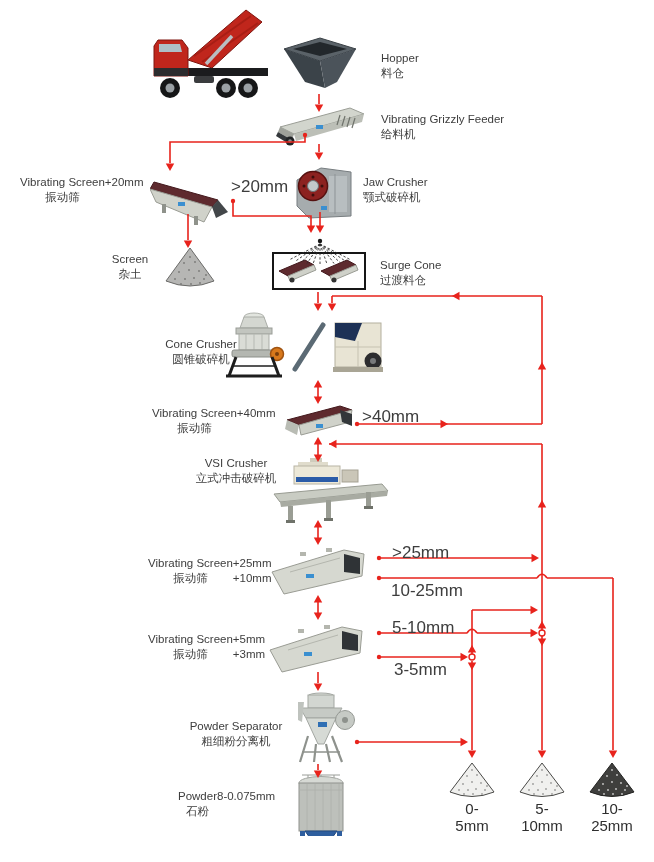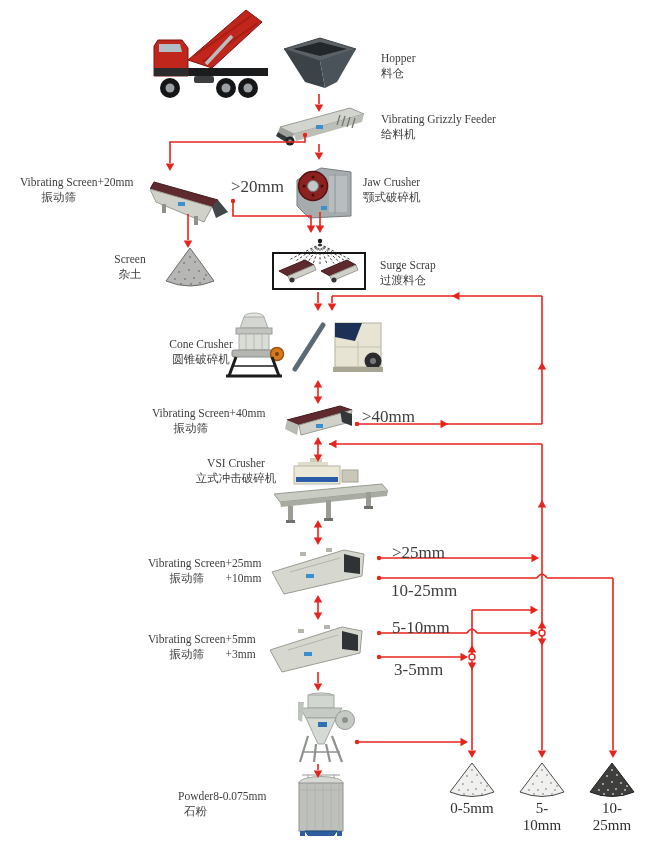--- a/index.html
+++ b/index.html
@@ -1,17 +1,17 @@
 <!DOCTYPE html>
 <html><head>
 <meta charset="utf-8">
 <style>
   html,body{margin:0;padding:0;background:#ffffff;}
   #canvas{position:relative;width:654px;height:836px;background:#ffffff;overflow:hidden;
-          font-family:Liberation Serif, serif;color:#3d3d3d;}
+          font-family:Liberation Sans, sans-serif;color:#3d3d3d;}
   .abs{position:absolute;}
   .lbl{position:absolute;font-size:11.5px;line-height:1.28;white-space:nowrap;color:#3d3d3d;}
   .lbl-center{text-align:center;}
   .screen-lbl{display:flex;align-items:flex-start;}
   .screen-lbl .name{text-align:center;}
   .flow-lbl{position:absolute;font-size:17px;color:#3d3d3d;white-space:nowrap;}
   .pile-lbl{position:absolute;font-size:15px;color:#2e2e2e;text-align:center;width:46px;}
   .impact-en{font-size:15px;letter-spacing:.2px;}
   .impact-zh{font-size:12.5px;}
   .surge-box{position:absolute;left:272px;top:252px;width:94px;height:38px;border:2px solid #161616;
@@ -423,21 +423,21 @@
     <div>Jaw Crusher</div>
     <div>颚式破碎机</div>
   </div>
 
   <div class="lbl lbl-center" style="left:106px;top:252px;width:48px">
     <div>Screen</div>
     <div>杂土</div>
   </div>
 
   <div class="lbl" style="left:380px;top:258px">
-    <div>Surge Scrap</div>
+    <div>Surge Cone</div>
     <div>过渡料仓</div>
   </div>
 
   <div class="lbl lbl-center" style="left:142px;top:337px;width:118px">
     <div>Cone Crusher</div>
     <div>圆锥破碎机</div>
   </div>
 
 
   <div class="lbl screen-lbl" style="left:152px;top:406px">
@@ -478,20 +478,24 @@
     </div>
     <div class="sizes">
       <div>+5mm</div>
       <div>+3mm</div>
     </div>
   </div>
 
   <div class="flow-lbl" style="left:392px;top:618px">5-10mm</div>
   <div class="flow-lbl" style="left:394px;top:660px">3-5mm</div>
 
+  <div class="lbl lbl-center" style="left:184px;top:719px;width:104px">
+    <div>Powder Separator</div>
+    <div>粗细粉分离机</div>
+  </div>
 
   <div class="lbl screen-lbl" style="left:178px;top:789px">
     <div class="name">
       <div>Powder</div>
       <div>石粉</div>
     </div>
     <div class="sizes">
       <div>8-0.075mm</div>
     </div>
   </div>

